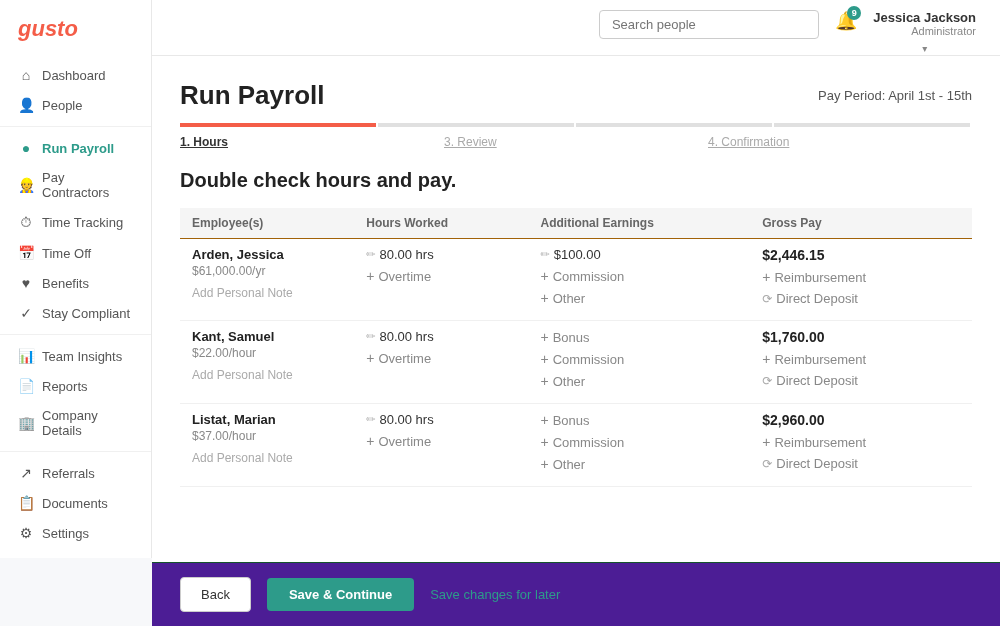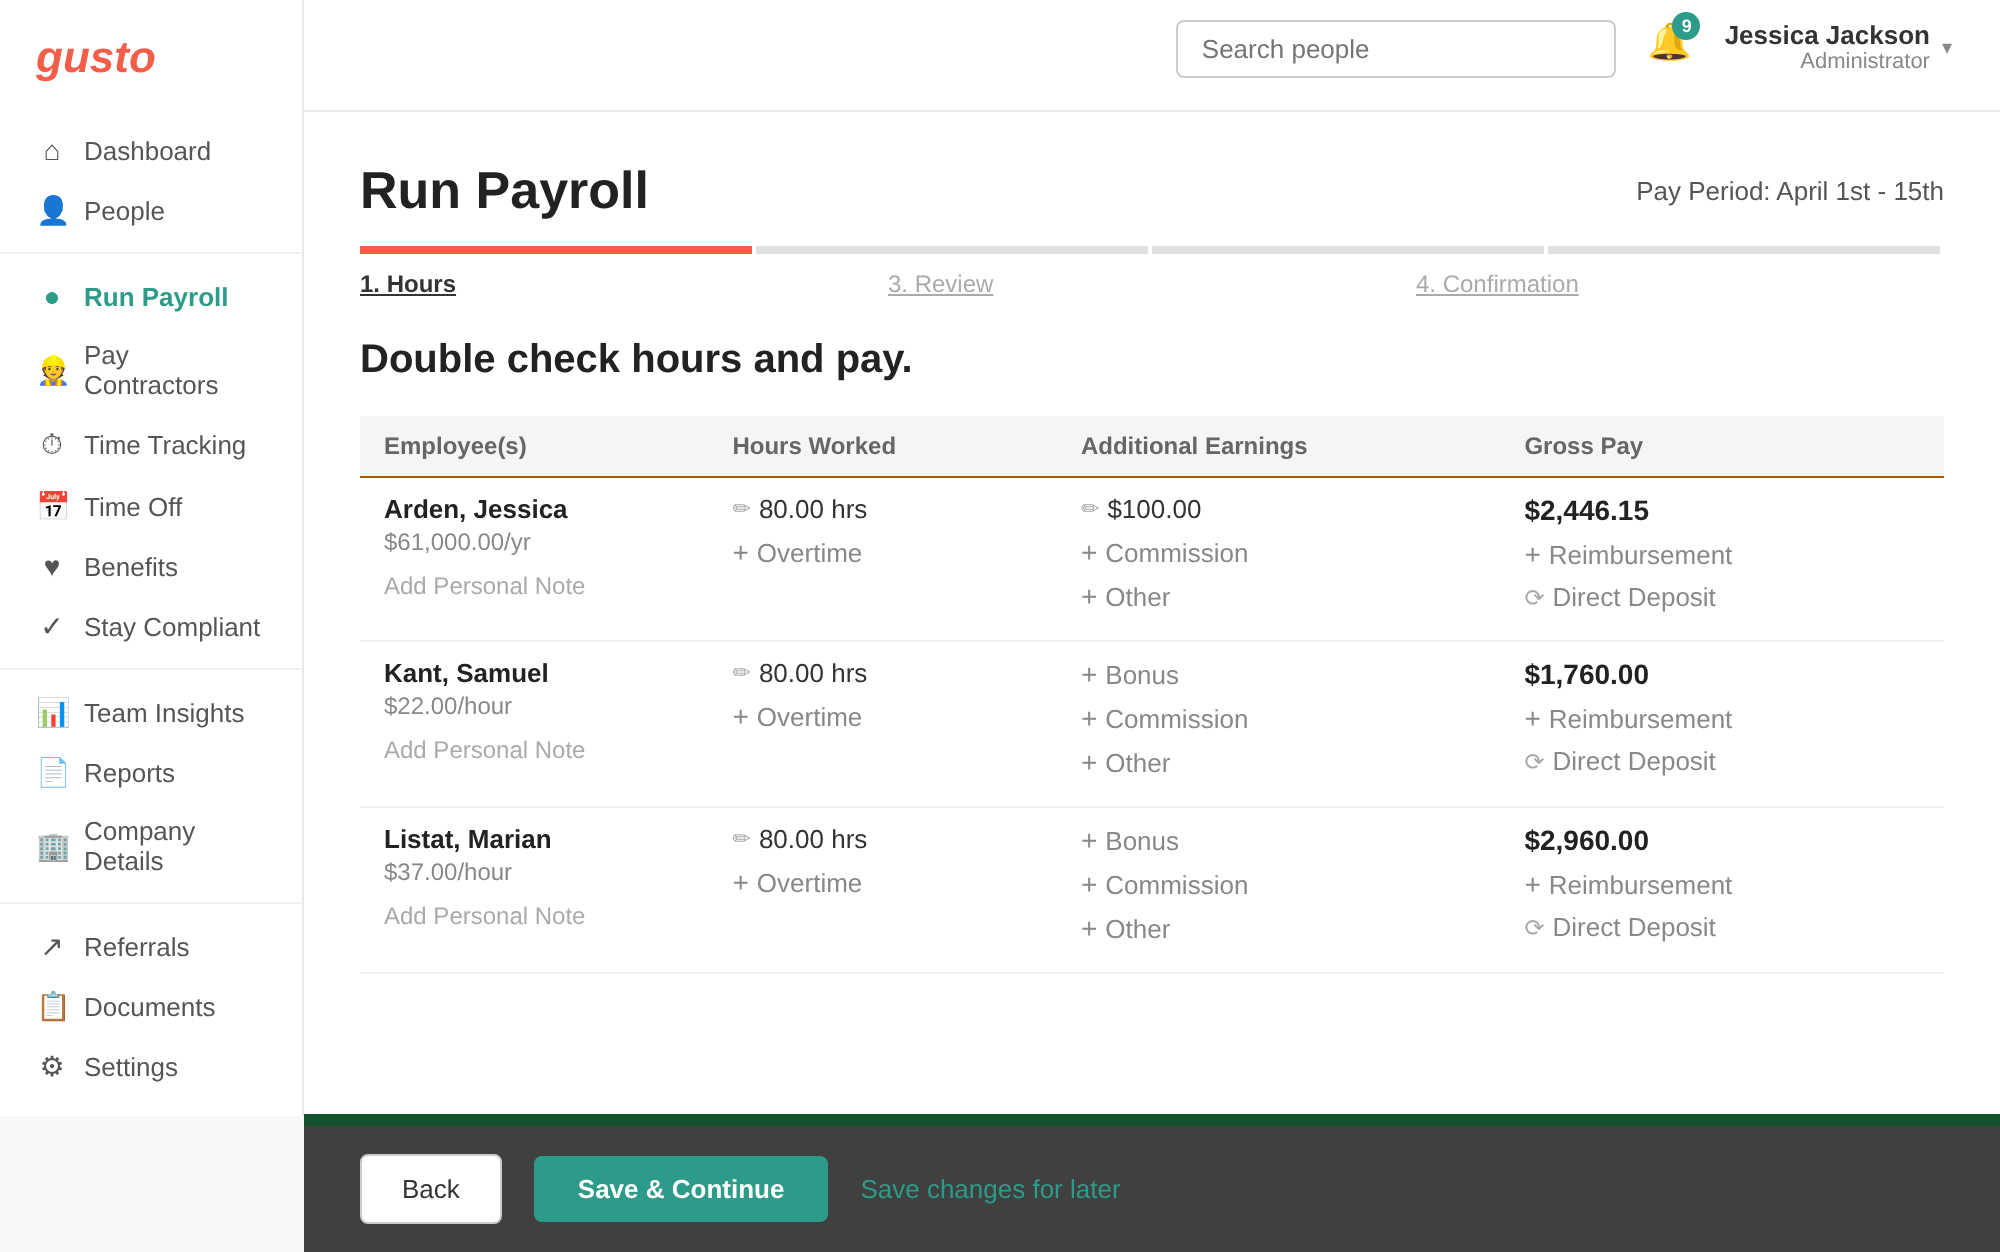--- a/index.html
+++ b/index.html
@@ -90,20 +90,21 @@
       display: flex;
       align-items: center;
       justify-content: center;
       font-weight: 700;
     }
     .header-user {
       display: flex;
       align-items: center;
       gap: 6px;
       cursor: pointer;
+      flex-direction: column;
     }
     .user-info { text-align: right; }
     .user-name { font-size: 13px; font-weight: 600; color: #333; }
     .user-role { font-size: 11px; color: #888; }
     .chevron-down { font-size: 10px; color: #888; }
 
     
     #content {
       flex: 1;
       padding: 24px 28px;
@@ -237,22 +238,22 @@
       gap: 4px;
       color: #888;
       font-size: 13px;
       margin-top: 6px;
       cursor: pointer;
     }
     .bank-icon { font-size: 12px; color: #aaa; }
 
     
     #footer {
-      background: #404040;
-      border-top: 6px solid #14532d;
+      background: #4c1d95;
+      border-top: 1px solid #14532d;
       padding: 14px 28px;
       display: flex;
       align-items: center;
       gap: 16px;
     }
     .btn-back {
       padding: 9px 20px;
       border: 1px solid #ccc;
       background: #fff;
       border-radius: 4px;

